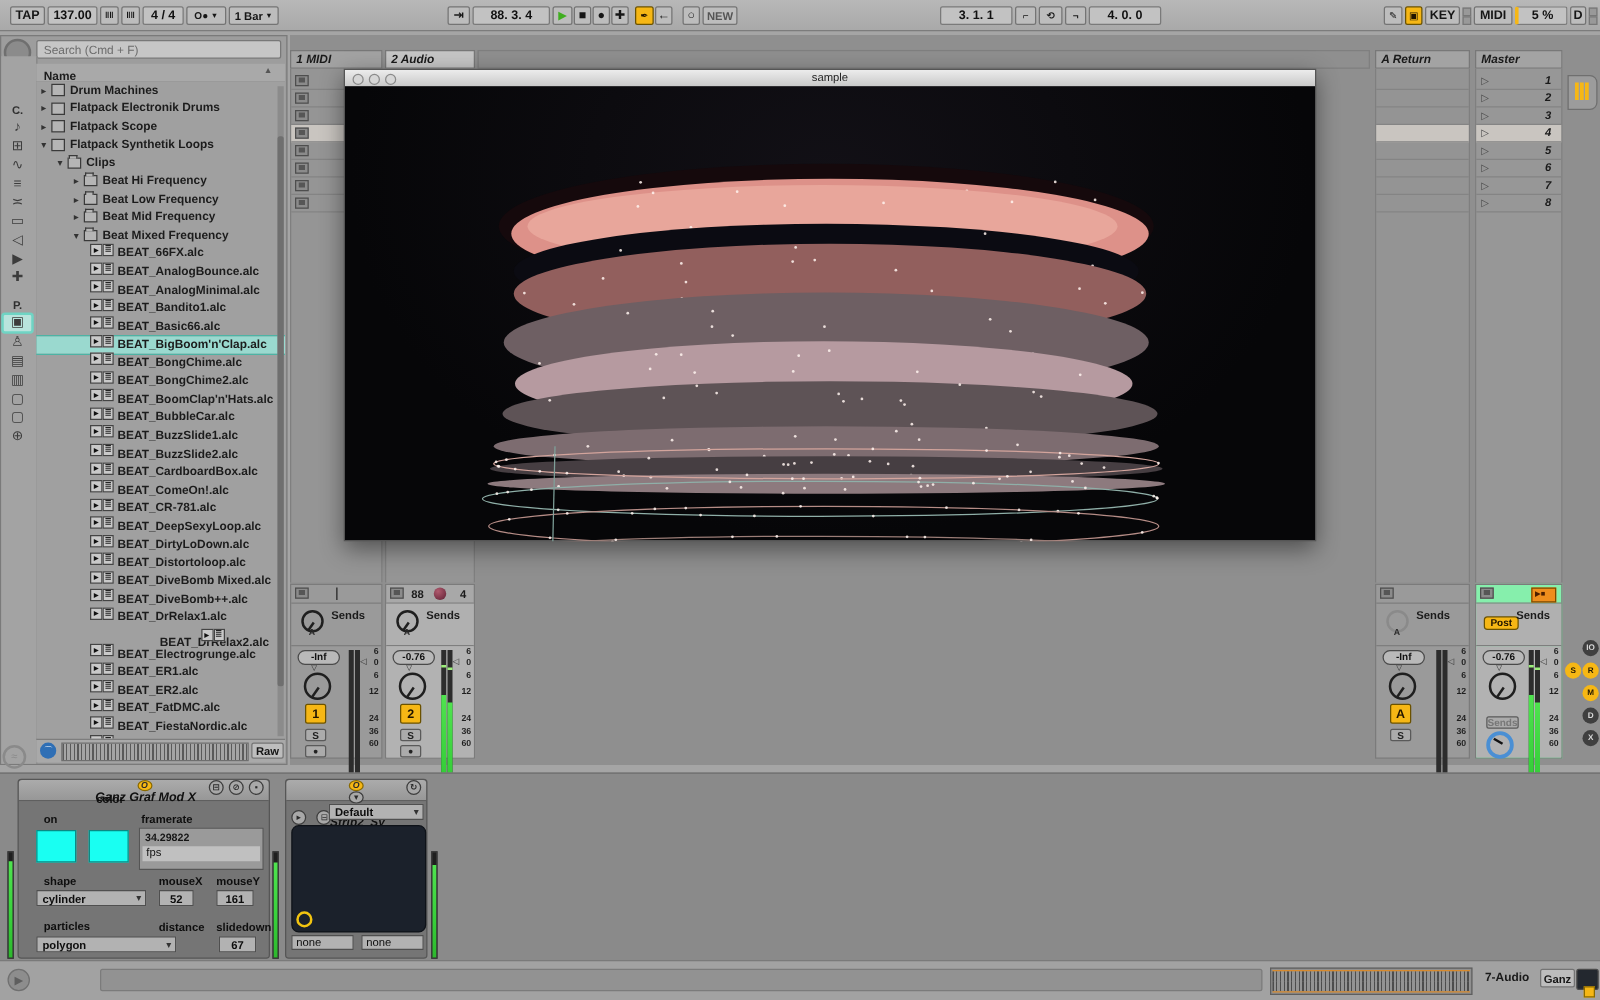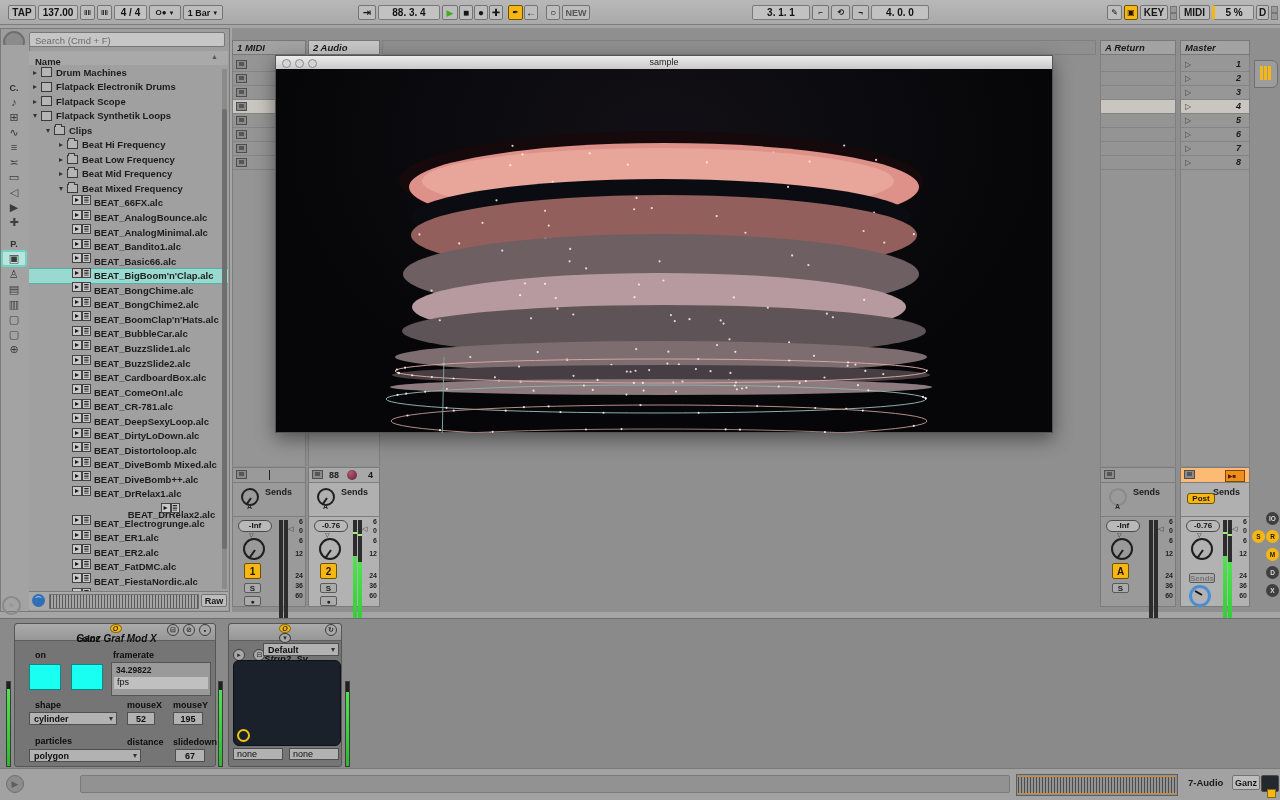--- a/index.html
+++ b/index.html
@@ -520,21 +520,21 @@
         <div class="mscale" style="left: 60px; top: 1px;">6</div>
         <div class="mscale" style="left: 60px; top: 10px;">0</div>
         <div class="mscale" style="left: 60px; top: 20px;">6</div>
         <div class="mscale" style="left: 60px; top: 33px;">12</div>
         <div class="mscale" style="left: 60px; top: 55px;">24</div>
         <div class="mscale" style="left: 60px; top: 65px;">36</div>
         <div class="mscale" style="left: 60px; top: 75px;">60</div>
         <div style="position: absolute; left: 57px; top: 8px; font-size: 7px; color: rgb(51, 51, 51);">◁</div>
       </div>
     </div>
-  <div class="mixer" style="left:948px;width:70px;background:#fdba74;" id="mixMaster">
+  <div class="mixer" style="left:948px;width:70px;background:#86efac;" id="mixMaster">
       <div style="position: absolute; left: 0px; right: 0px; top: 0px; height: 14px; border-bottom: 1px solid rgb(126, 126, 126);">
         <div class="stopsq" style="top: 2px;"></div>
         <div style="position: absolute; right: 4px; top: 2px; width: 18px; height: 10px; background: rgb(239, 142, 29); border: 1px solid rgb(124, 74, 0);">
           <div style="position: absolute; left: 2px; top: 1px; font-size: 6px; color: rgb(77, 31, 0);">▶■</div>
         </div>
       </div>
       <div style="position: absolute; left: 0px; right: 0px; top: 15px; height: 33px; border-bottom: 1px solid rgb(126, 126, 126); background: rgb(176, 176, 176);">
         <div class="sq yellow" style="left: 6px; top: 10px; width: 28px; height: 11px; border-radius: 3px;">Post</div>
         <div style="position: absolute; left: 32px; top: 4px; font-size: 9px; font-weight: bold; color: rgb(27, 27, 27);">Sends</div>
       </div>
@@ -904,21 +904,21 @@
       <div style="font-size:8.5px;font-weight:bold;color:#151515;padding:2px 0 0 4px;">34.29822</div>
       <div style="margin:2px 2px 0 2px;background:#c0c0c0;font-size:9px;color:#111;padding:0 0 0 3px;height:12px;">fps</div>
     </div>
     <div class="dlabel" style="left:20px;top:76px;">shape</div>
     <div class="ddrop" style="left:14px;top:88px;width:88px;height:13px;">
         <span>cylinder</span>
       </div>
     <div class="dlabel" style="left:112px;top:76px;">mouseX</div>
     <div class="dval" style="left:112px;top:88px;width:28px;height:13px;">52</div>
     <div class="dlabel" style="left:158px;top:76px;">mouseY</div>
-    <div class="dval" style="left:158px;top:88px;width:30px;height:13px;">195</div>
+    <div class="dval" style="left:158px;top:88px;width:30px;height:13px;">161</div>
     <div class="dlabel" style="left:20px;top:112px;">particles</div>
     <div class="ddrop" style="left:14px;top:125px;width:112px;height:13px;">
         <span>polygon</span>
       </div>
     <div class="dlabel" style="left:112px;top:113px;">distance</div>
     <div class="dval" style="left:114px;top:125px;width:28px;height:13px;margin-top:32px;">17</div>
     <div class="dlabel" style="left:158px;top:113px;">slidedown</div>
     <div class="dval" style="left:160px;top:125px;width:30px;height:13px;">67</div>
   </div>
 

